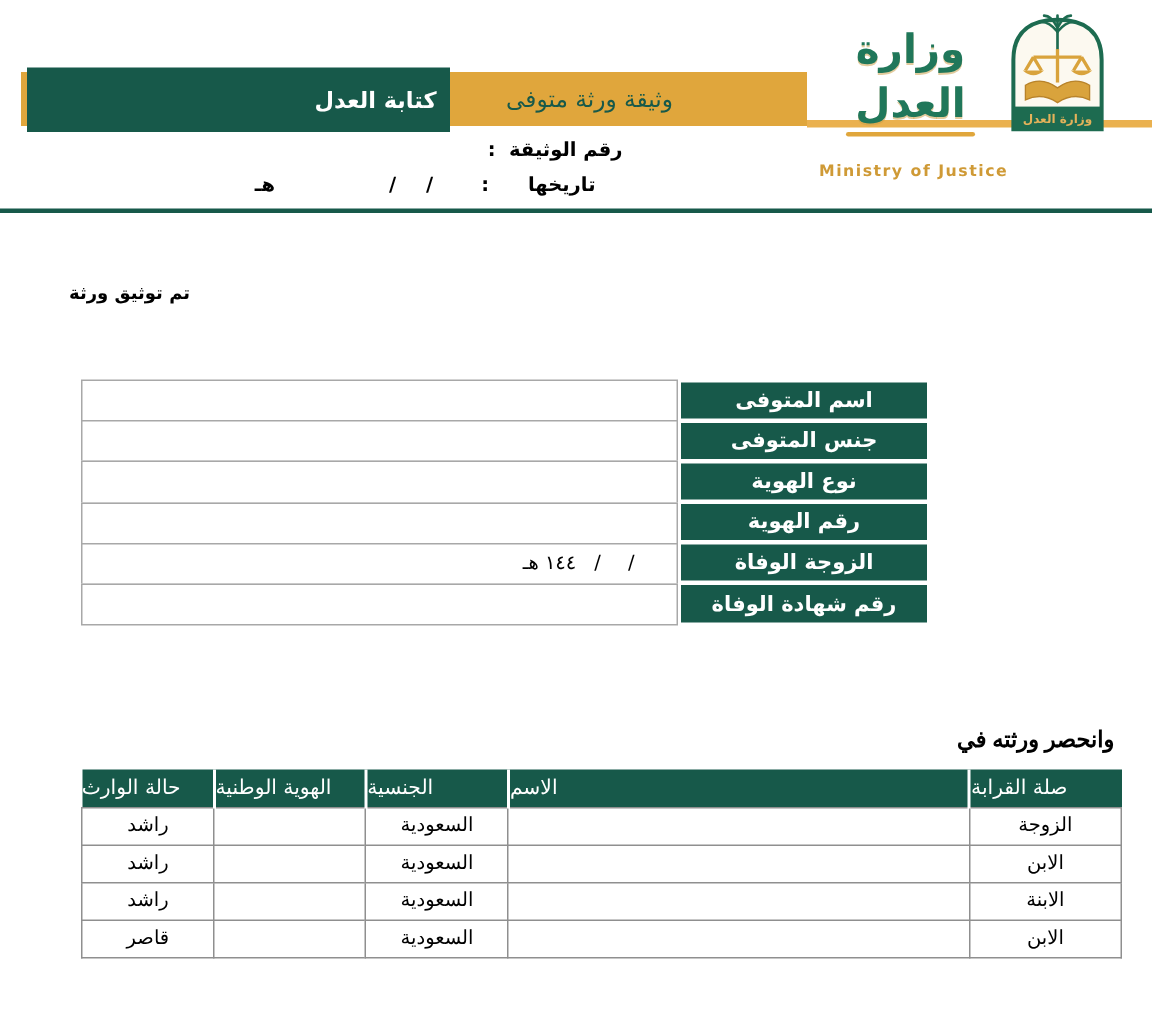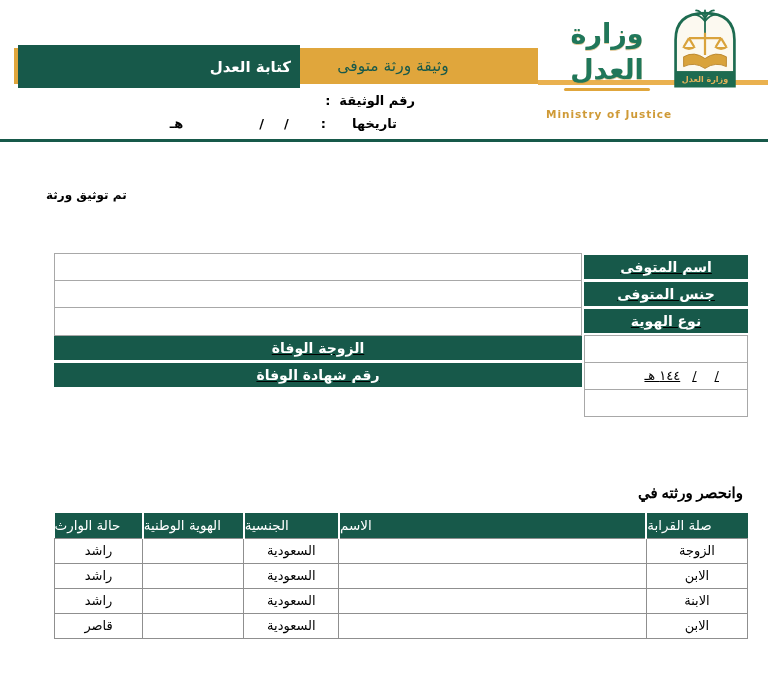--- a/index.html
+++ b/index.html
@@ -43,22 +43,22 @@
   .meta2{position:absolute;top:116px;right:371px;display:flex;font-size:13px;font-weight:bold;}
   .meta2 .m-lbl{margin-left:26px;}
   .meta2 .m-colon{margin-left:32px;}
   .meta2 .m-s1{margin-left:20px;}
   .meta2 .m-s2{margin-left:76px;}
   .green-rule{position:absolute;left:0;top:139px;width:768px;height:3px;background:var(--green);}
   
   .doc-title{position:absolute;top:188px;left:0;width:768px;text-align:left;font-size:12px;font-weight:bold;margin-left:46px;}
   
   .details{
-    position:absolute;left:54px;top:253px;width:694px;
-    display:grid;grid-template-columns:164px 1fr;column-gap:2px;grid-auto-rows:27.2px;text-decoration:underline;
+    position:absolute;left:54px;top:253px;width:564px;
+    display:grid;grid-template-columns:164px 1fr;column-gap:2px;grid-auto-rows:27.2px;
   }
   .d-label{
     background:var(--green);color:#fff;font-weight:bold;font-size:14px;
     display:flex;align-items:center;justify-content:center;margin:1.5px 0;
   }
   .d-value{
     background:#fff;border:1px solid var(--border-gray);margin-bottom:-1px;
     display:flex;align-items:center;font-size:13px;
   }
   .d-value.v-date{justify-content:flex-start;padding-right:28px;}
@@ -139,20 +139,21 @@
 <div class="details" dir="rtl">
   <div class="d-label">اسم المتوفى</div>
   <div class="d-value"></div>
 
   <div class="d-label">جنس المتوفى</div>
   <div class="d-value"></div>
 
   <div class="d-label">نوع الهوية</div>
   <div class="d-value"></div>
 
+  <div class="d-label">رقم الهوية</div>
   <div class="d-value"></div>
 
   <div class="d-label">الزوجة الوفاة</div>
   <div class="d-value v-date">
     <span class="p1">/</span>
     <span class="p2">/</span>
     <span>١٤٤ هـ</span>
   </div>
 
   <div class="d-label">رقم شهادة الوفاة</div>

